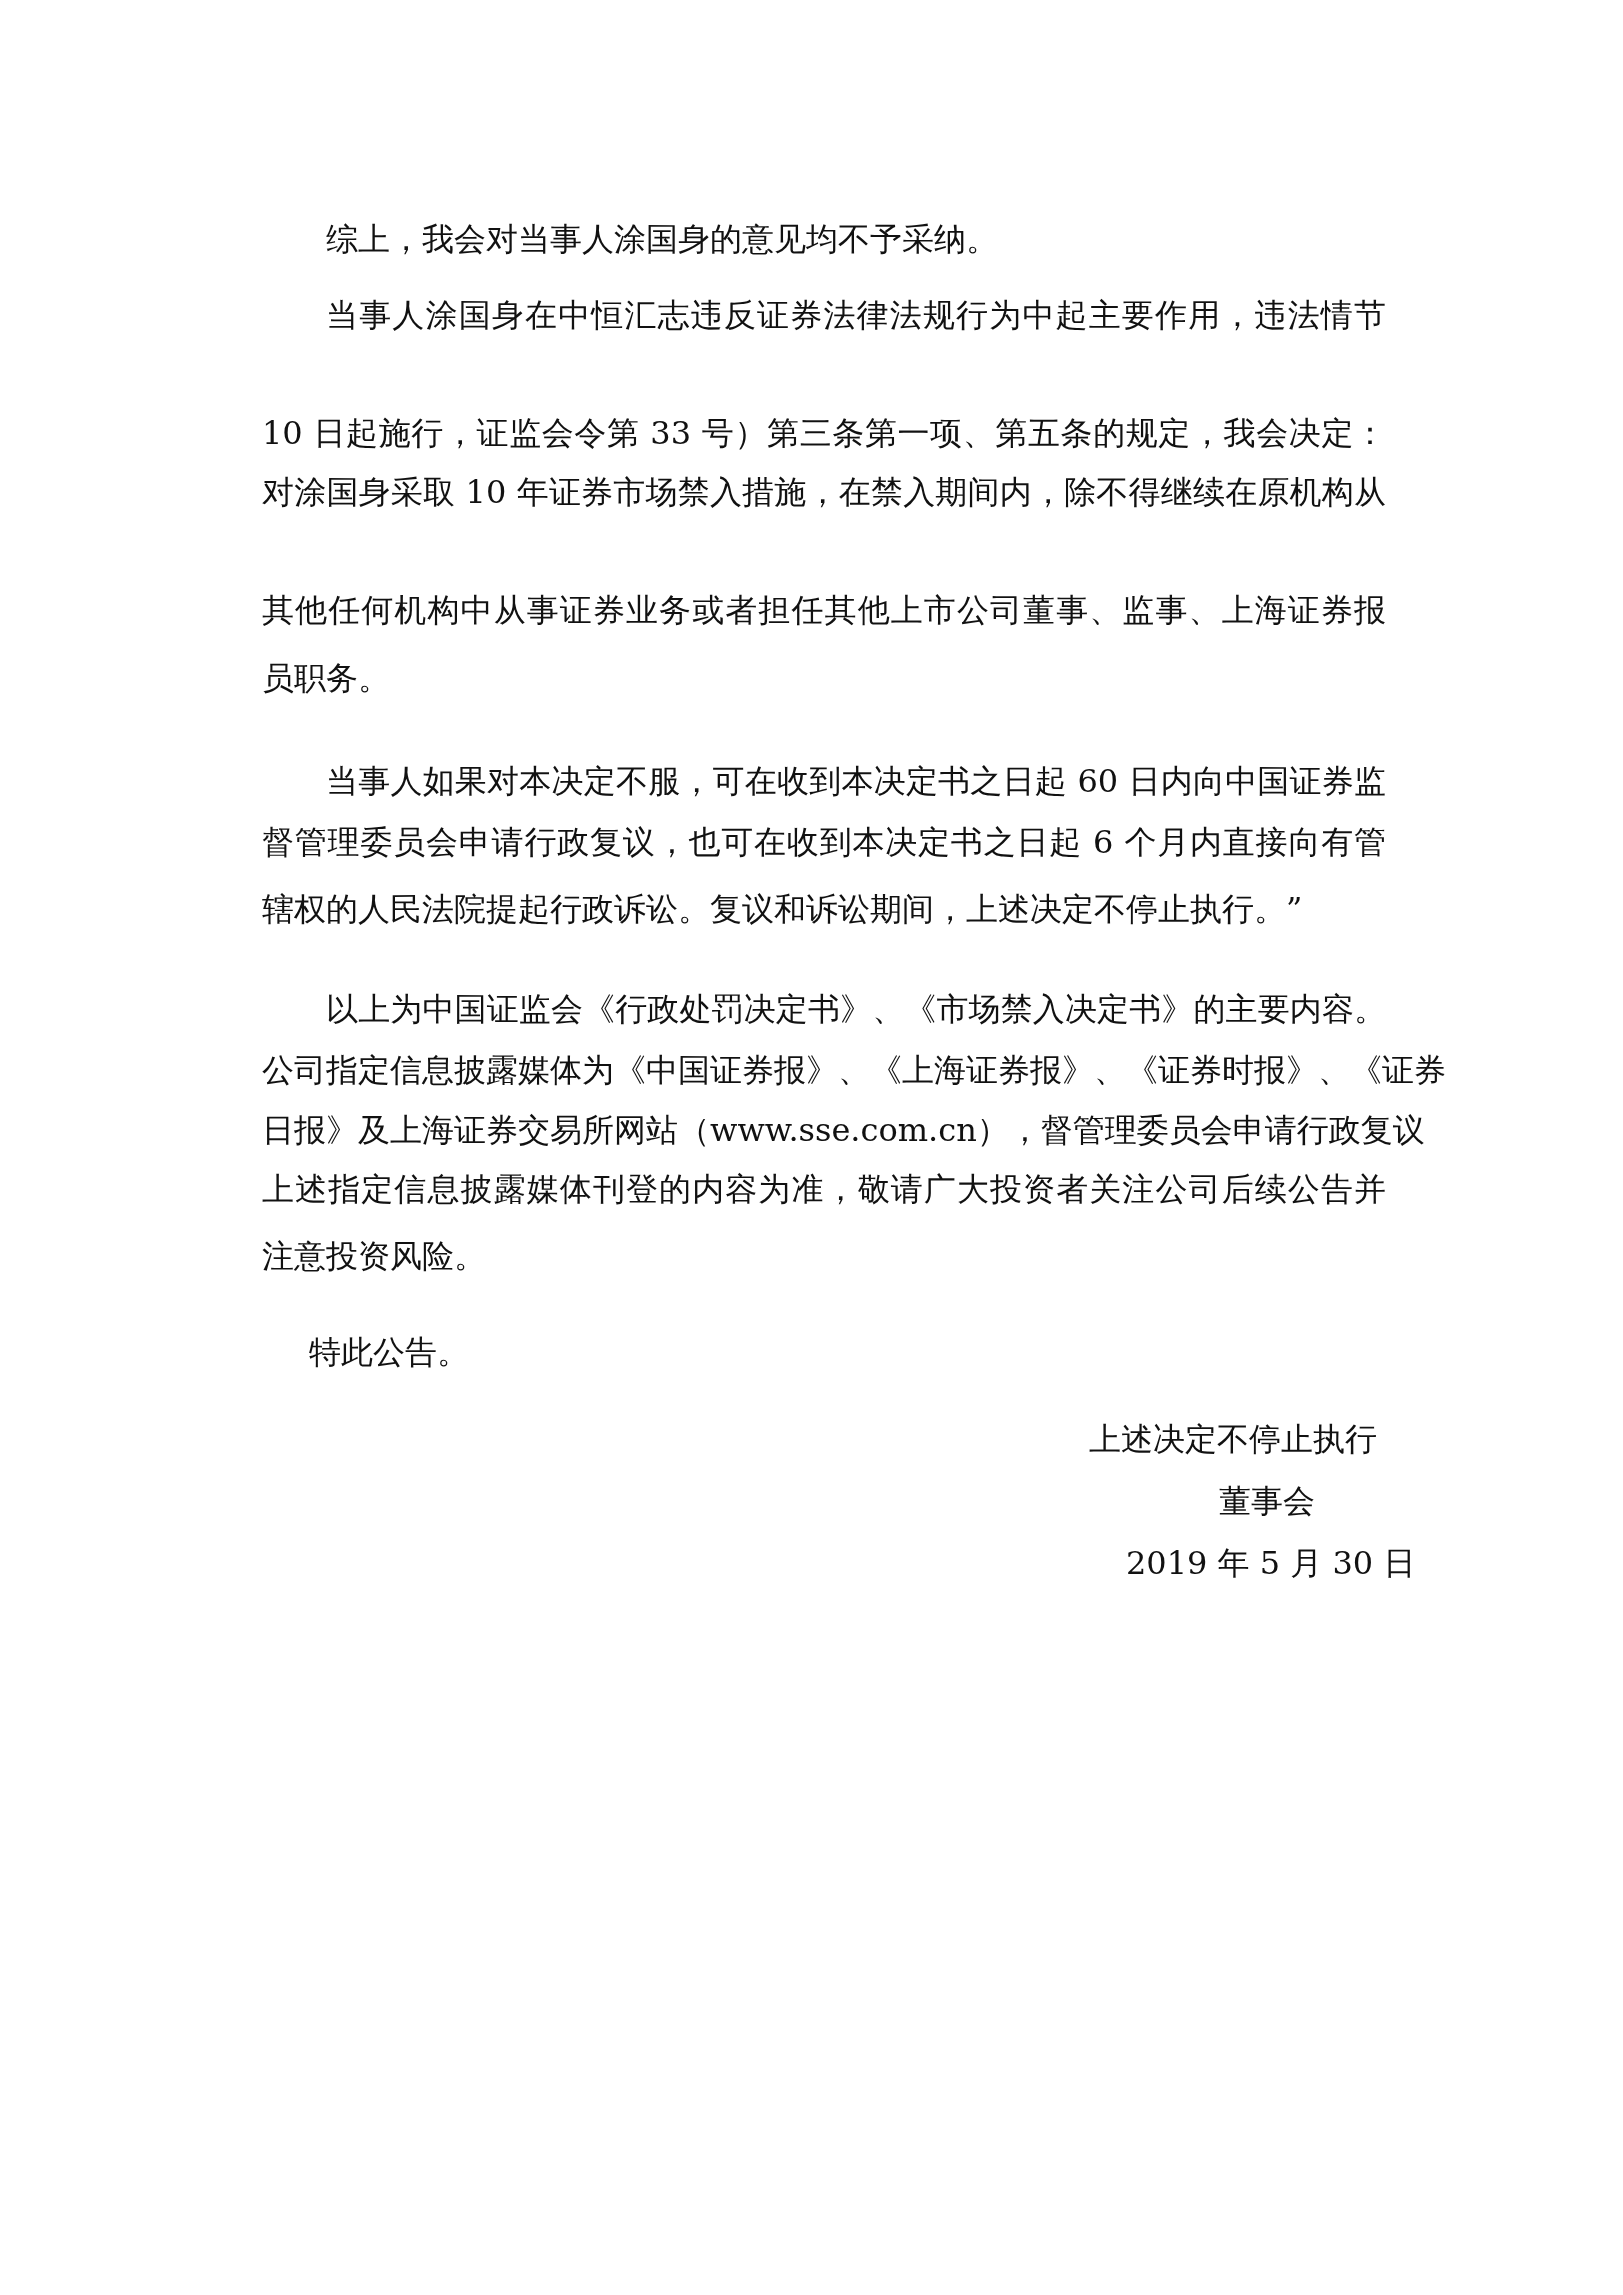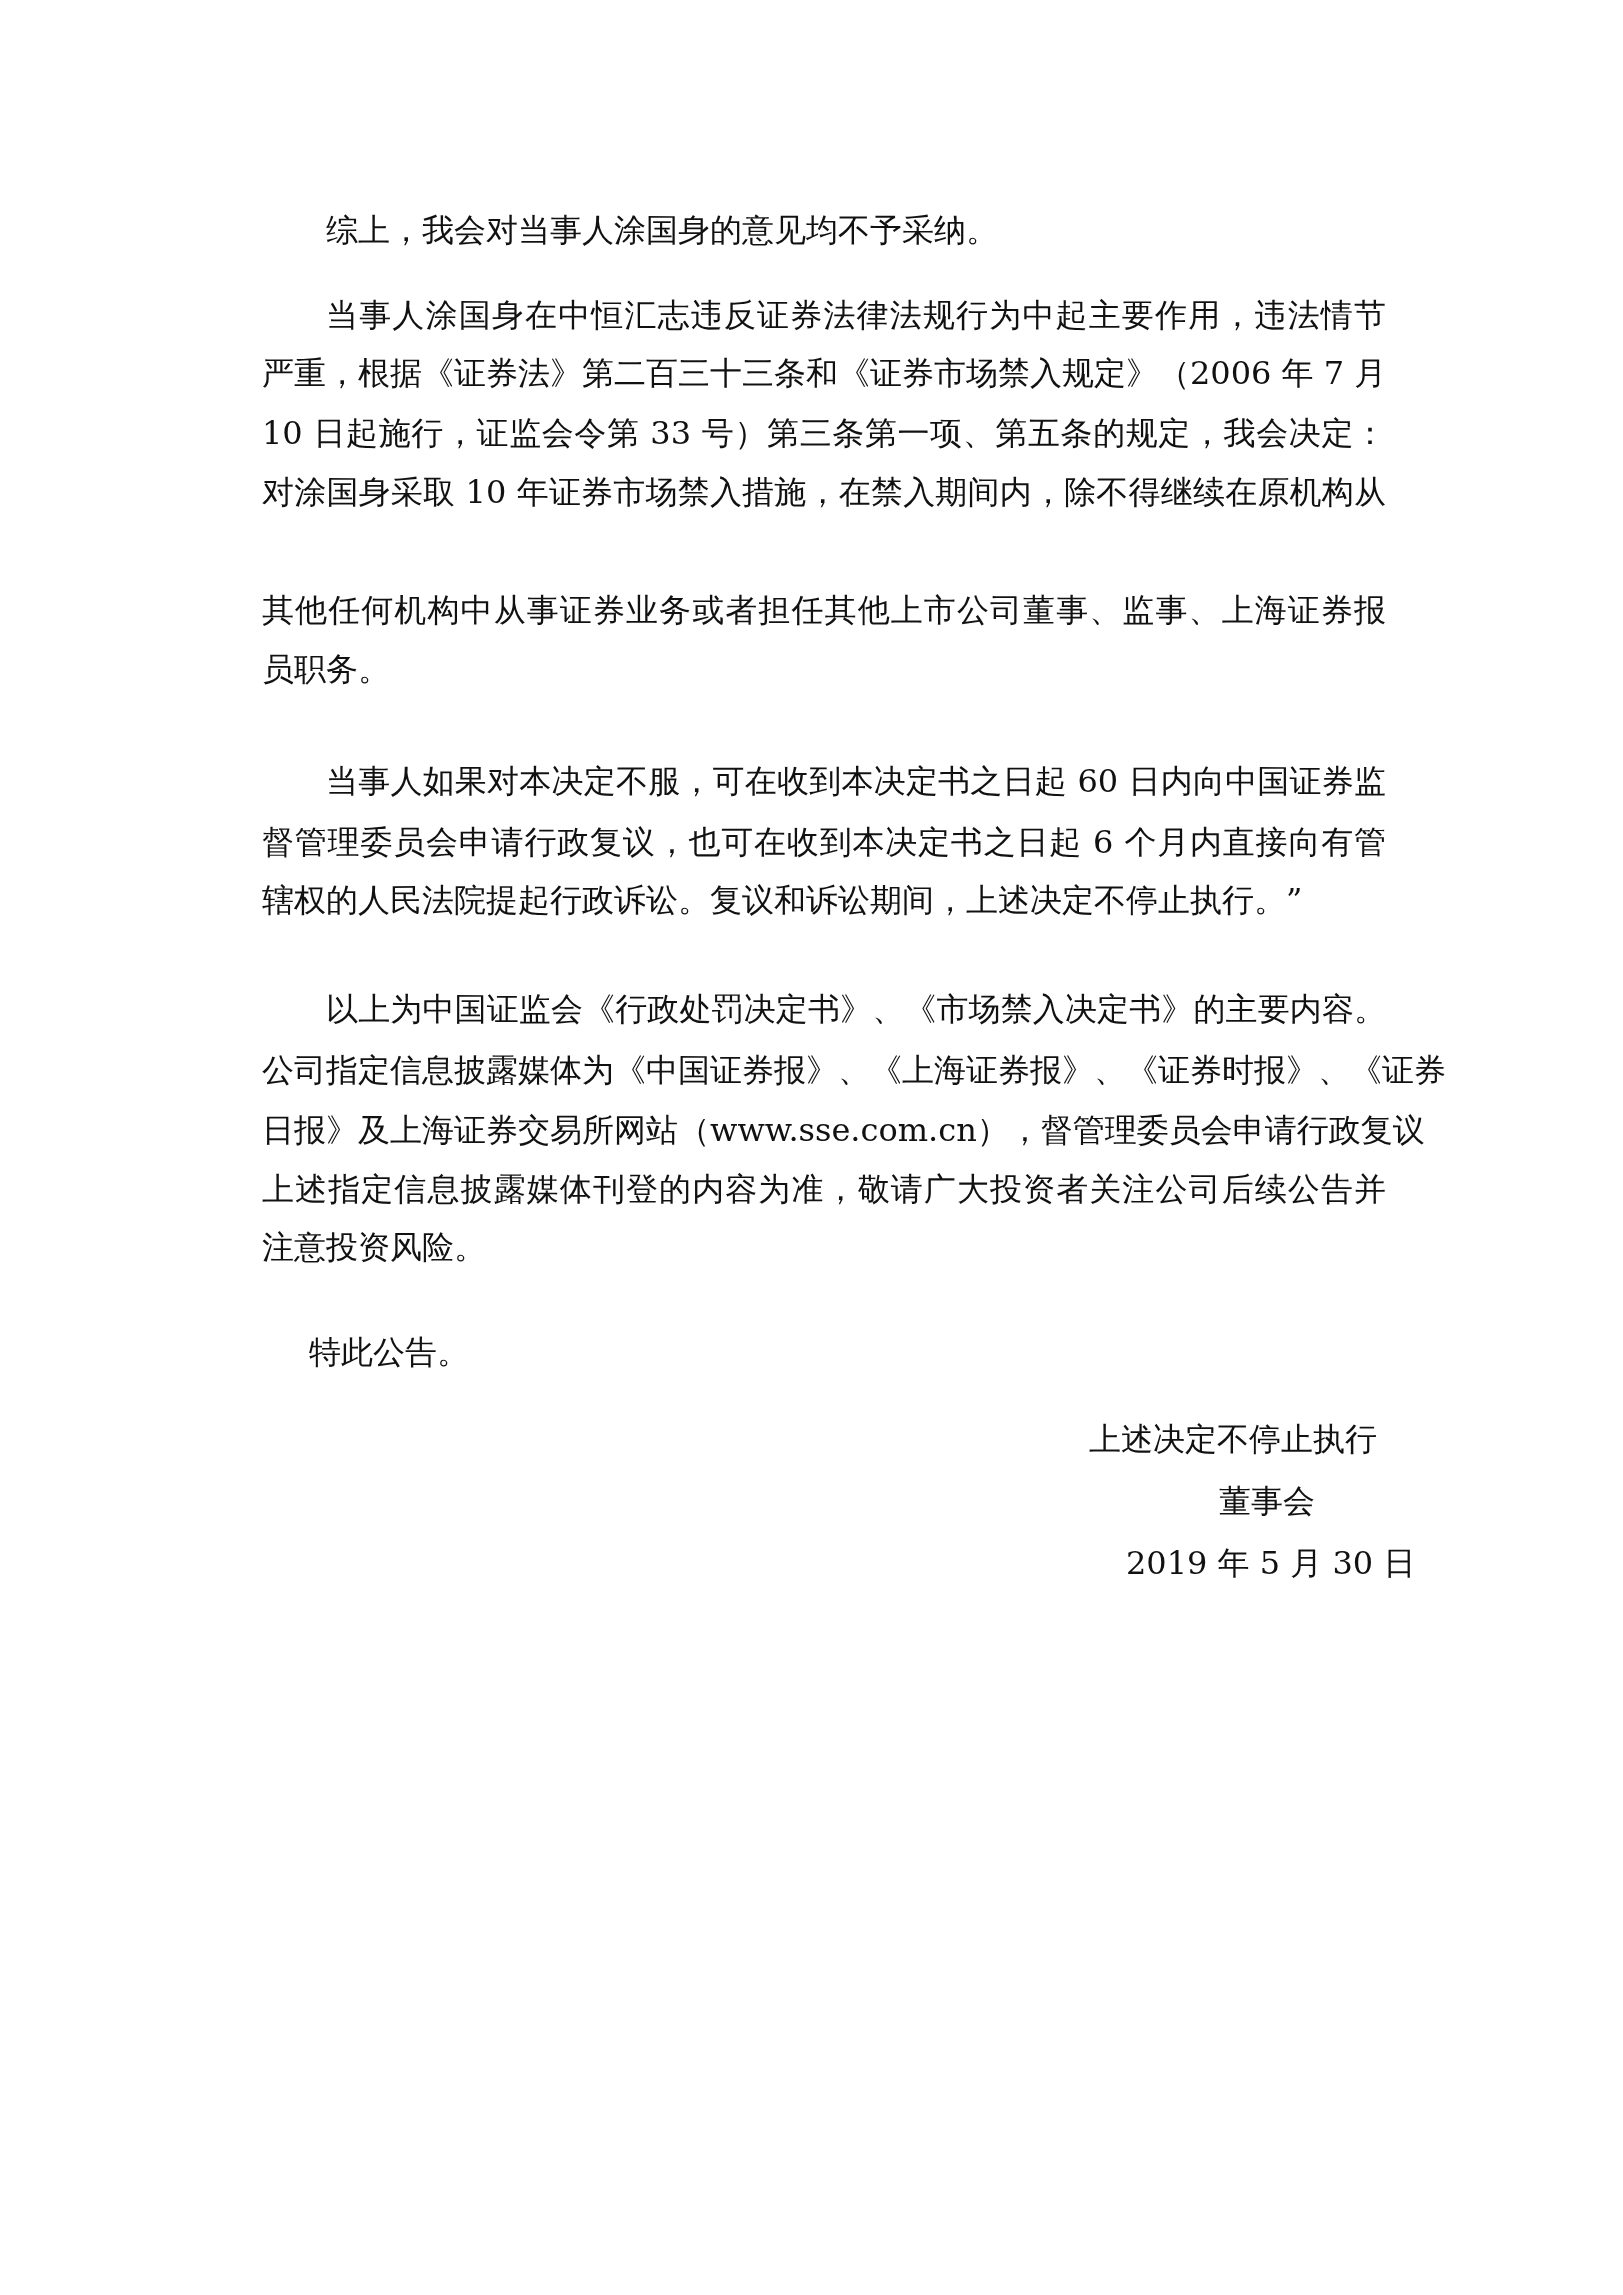--- a/index.html
+++ b/index.html
@@ -2,32 +2,31 @@
 <html style="font-size:13.5px"><head>
 <meta charset="utf-8">
 <style>
   html, body { margin:0; padding:0; background:#ffffff; }
   body { width:1623px; height:2295px; position:relative; overflow:hidden;
          font-family:"DejaVu Serif","Liberation Serif",serif; color:#111; }
   .page { position:absolute; left:0; top:0; width:1623px; height:2295px; background:#fff; }
   .line { position:absolute; left:262px; width:1124px; font-size:32px; line-height:37px;
           white-space:nowrap; text-align:justify; text-align-last:justify; letter-spacing:0px; }
   .first { left:326px; width:1060px; }
-  .last { text-align-last:left; }
+  .last { text-align-last:left;margin-top:9px; }
   .sig { position:absolute; font-size:32px; line-height:37px; white-space:nowrap;margin-top:12px; }
 </style>
 </head>
 <body>
 
 <div class="page">
 
   <div class="line first last" style="top:212px">综上，我会对当事人涂国身的意见均不予采纳。</div>
 
   <div class="line first" style="top:297px">当事人涂国身在中恒汇志违反证券法律法规行为中起主要作用，违法情节</div>
-  <div class="line" style="top:355px">严重，根据《证券法》第二百三十三条和《证券市场禁入规定》（2006 年 7 月</div>
   <div class="line" style="top:415px">10 日起施行，证监会令第 33 号）第三条第一项、第五条的规定，我会决定：</div>
   <div class="line" style="top:474px">对涂国身采取 10 年证券市场禁入措施，在禁入期间内，除不得继续在原机构从</div>
   <div class="line" style="top:592px">其他任何机构中从事证券业务或者担任其他上市公司董事、监事、上海证券报</div>
   <div class="line last" style="top:651px">员职务。</div>
 
   <div class="line first" style="top:763px">当事人如果对本决定不服，可在收到本决定书之日起 60 日内向中国证券监</div>
   <div class="line" style="top:824px">督管理委员会申请行政复议，也可在收到本决定书之日起 6 个月内直接向有管</div>
   <div class="line last" style="top:882px">辖权的人民法院提起行政诉讼。复议和诉讼期间，上述决定不停止执行。”</div>
 
   <div class="line first" style="top:991px">以上为中国证监会《行政处罚决定书》、《市场禁入决定书》的主要内容。</div>

